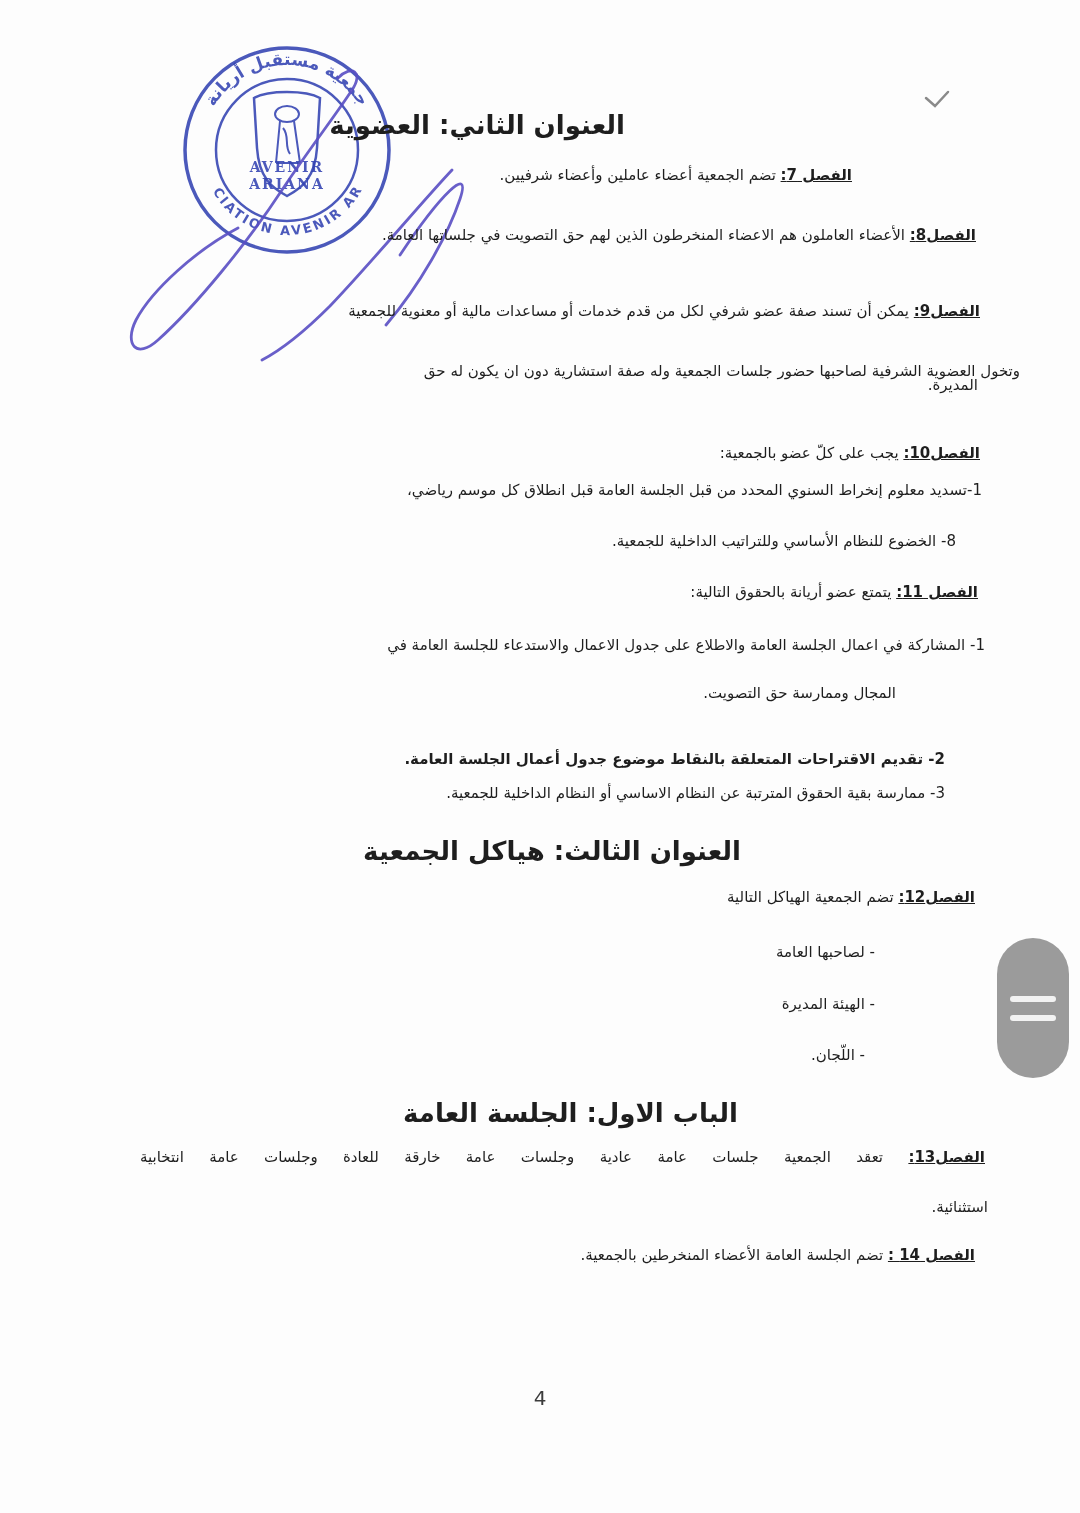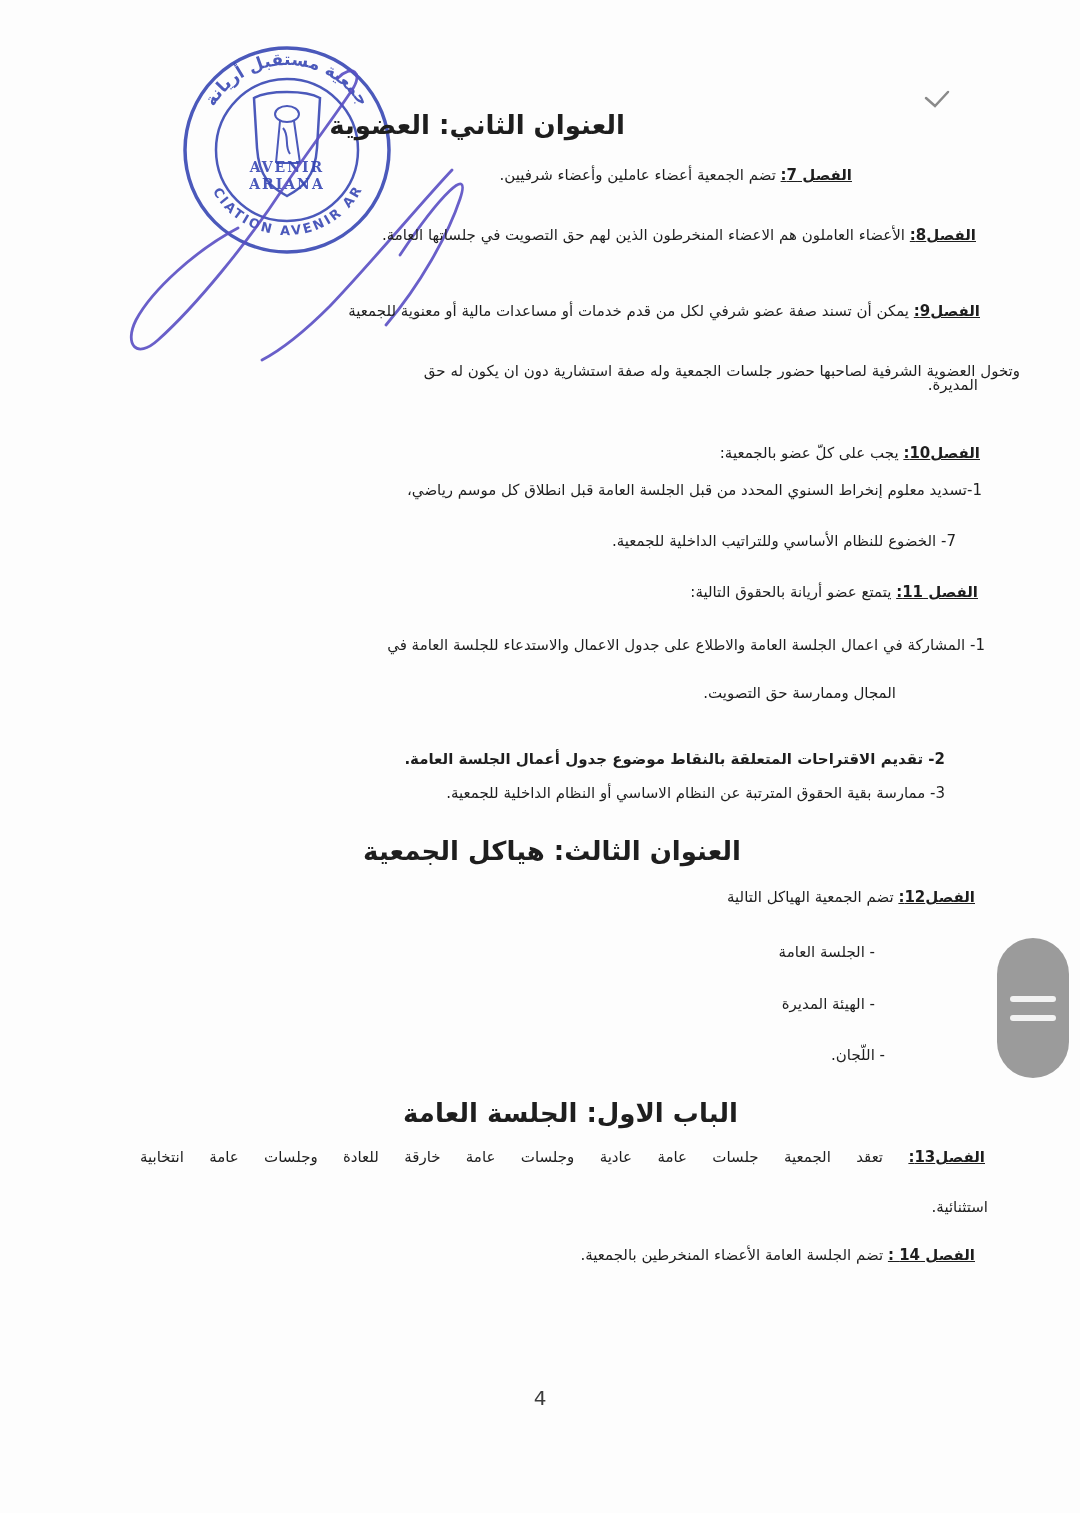--- a/index.html
+++ b/index.html
@@ -113,31 +113,31 @@
 
   <div id="doc-lines">
       <div class="line heading" style="top: 110px; right: 455px;"><span>العنوان الثاني: العضوية</span></div>
       <div class="line" style="top: 166px; right: 228px;"><span class="label">الفصل 7:</span><span> تضم الجمعية أعضاء عاملين وأعضاء شرفيين.</span></div>
       <div class="line" style="top: 226px; right: 104px; text-align: right;"><span class="label">الفصل8:</span><span> الأعضاء العاملون هم الاعضاء المنخرطون الذين لهم حق التصويت في جلساتها العامة.</span></div>
       <div class="line" style="top: 281px; right: 100px; margin-top: 21px;"><span class="label">الفصل9:</span><span> يمكن أن تسند صفة عضو شرفي لكل من قدم خدمات أو مساعدات مالية أو معنوية للجمعية</span></div>
       <div class="line" style="top: 330px; right: 60px; margin-top: 32px;"><span>وتخول العضوية الشرفية لصاحبها حضور جلسات الجمعية وله صفة استشارية دون ان يكون له حق</span></div>
       <div class="line" style="top: 376px; right: 102px;"><span>المديرة.</span></div>
       <div class="line" style="top: 428px; right: 100px; margin-top: 16px;"><span class="label">الفصل10:</span><span> يجب على كلّ عضو بالجمعية:</span></div>
       <div class="line" style="top: 481px; right: 98px;"><span>1-تسديد معلوم إنخراط السنوي المحدد من قبل الجلسة العامة قبل انطلاق كل موسم رياضي،</span></div>
-      <div class="line" style="top: 532px; right: 124px;"><span>7- الخضوع للنظام الأساسي وللتراتيب الداخلية للجمعية.</span></div>
+      <div class="line" style="top: 532px; right: 124px;"><span>8- الخضوع للنظام الأساسي وللتراتيب الداخلية للجمعية.</span></div>
       <div class="line" style="top: 583px; right: 102px;"><span class="label">الفصل 11:</span><span> يتمتع عضو أريانة بالحقوق التالية:</span></div>
       <div class="line" style="top: 636px; right: 95px;"><span>1- المشاركة في اعمال الجلسة العامة والاطلاع على جدول الاعمال والاستدعاء للجلسة العامة في</span></div>
       <div class="line" style="top: 684px; right: 184px;"><span>المجال وممارسة حق التصويت.</span></div>
       <div class="line" style="top: 750px; right: 135px; font-weight: bold;"><span>2- تقديم الاقتراحات المتعلقة بالنقاط موضوع جدول أعمال الجلسة العامة.</span></div>
       <div class="line" style="top: 784px; right: 135px;"><span>3- ممارسة بقية الحقوق المترتبة عن النظام الاساسي أو النظام الداخلية للجمعية.</span></div>
       <div class="line heading" style="top: 836px; right: 339px;"><span>العنوان الثالث: هياكل الجمعية</span></div>
       <div class="line" style="top: 888px; right: 105px;"><span class="label">الفصل12:</span><span> تضم الجمعية الهياكل التالية</span></div>
-      <div class="line" style="top: 943px; right: 205px;"><span>- الجلسة العامة</span></div>
+      <div class="line" style="top: 943px; right: 205px;"><span>- لصاحبها العامة</span></div>
       <div class="line" style="top: 995px; right: 205px;"><span>- الهيئة المديرة</span></div>
-      <div class="line" style="top: 1046px; right: 195px; text-align: center;"><span>- اللّجان.</span></div>
+      <div class="line" style="top: 1046px; right: 215px; text-align: center;"><span>- اللّجان.</span></div>
       <div class="line heading" style="top: 1098px; right: 342px;"><span>الباب الاول: الجلسة العامة</span></div>
       <div class="line justify" style="top: 1148px; left: 140px; right: 95px;"><span class="label">الفصل13:</span><span> تعقد الجمعية جلسات عامة عادية وجلسات عامة خارقة للعادة وجلسات عامة انتخابية</span></div>
       <div class="line" style="top: 1198px; right: 92px;"><span>استثنائية.</span></div>
       <div class="line" style="top: 1246px; right: 105px;"><span class="label">الفصل 14 :</span><span> تضم الجلسة العامة الأعضاء المنخرطين بالجمعية.</span></div>
     </div>
 
   <div class="page-number">4</div>
 
   <div class="scroll-handle">
     <div class="grip g1"></div>

